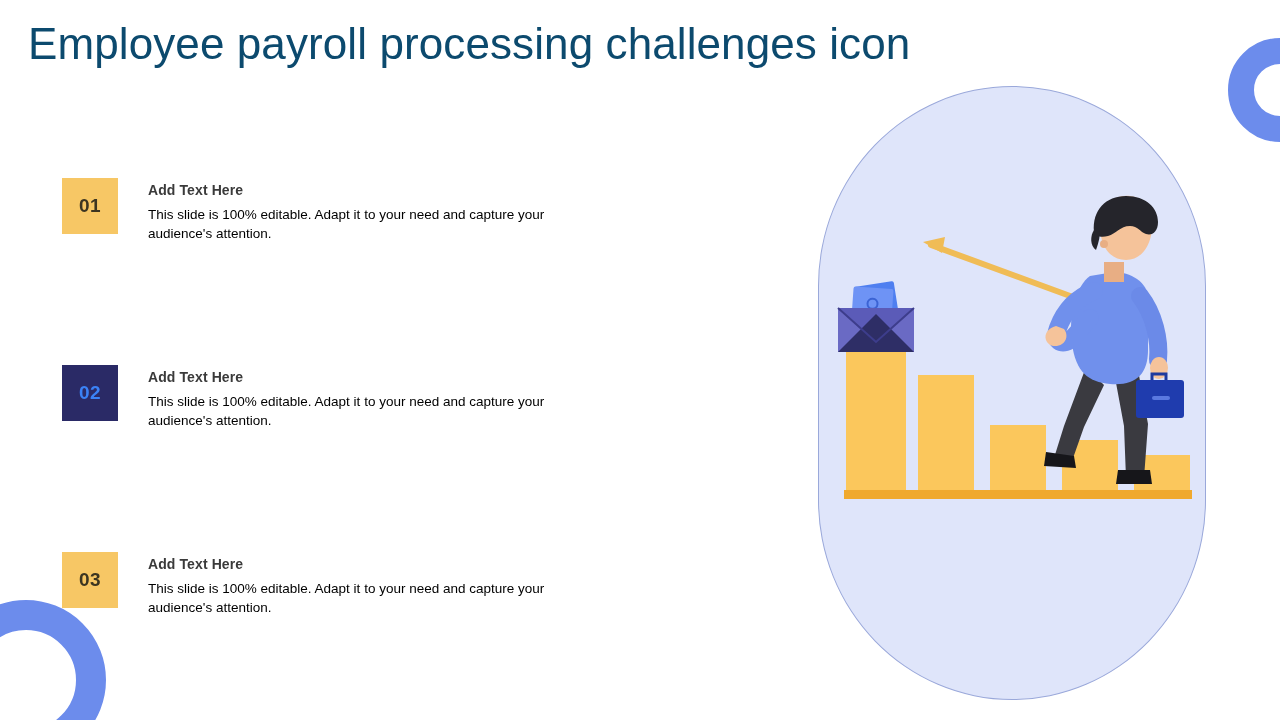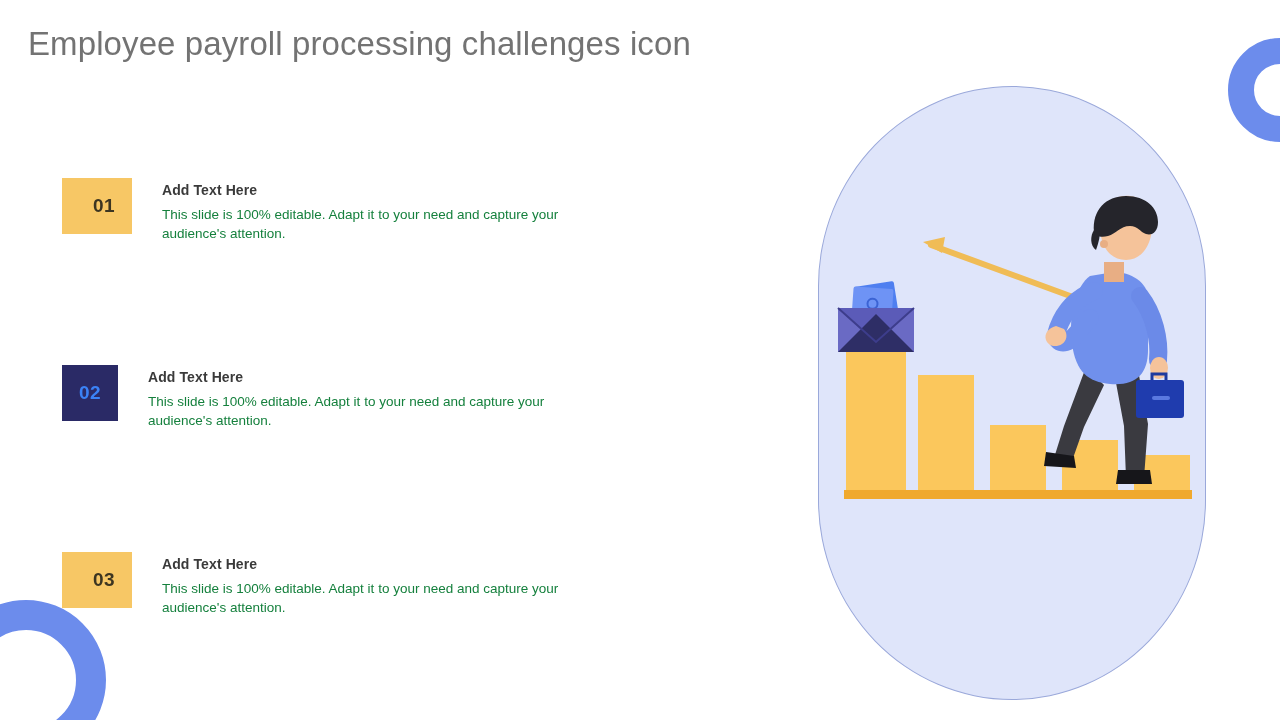--- a/index.html
+++ b/index.html
@@ -41,24 +41,24 @@
     width: 160px;
     height: 160px;
     border: 2px solid #b9c8f3;
   }
 
   
   #page-title {
     position: absolute;
     left: 28px;
     top: 22px;
-    font-size: 33px;
+    font-size: 44px;
     line-height: 44px;
     font-weight: 400;
-    color: #737373;
+    color: #0c4a6e;
     letter-spacing: 0.1px;
     white-space: nowrap;
   }
 
   
   #bullet-list {
     position: absolute;
     left: 62px;
     top: 178px;
     width: 560px;
@@ -75,38 +75,38 @@
     width: 56px;
     height: 56px;
     flex: 0 0 56px;
     display: flex;
     align-items: center;
     justify-content: center;
     font-size: 19px;
     font-weight: 700;
     letter-spacing: 0.4px;
   }
-  .badge.amber { background: #f7c765; color: #3c3521; padding-left: 14px; }
+  .badge.amber { background: #f7c765; color: #3c3521; }
   .badge.navy  { background: #2a2a66; color: #3b82f6; }
 
   .item-body {
     margin-left: 30px;
     padding-top: 4px;
   }
   .item-heading {
     font-size: 14px;
     font-weight: 700;
     color: #3a3a3a;
     letter-spacing: 0.1px;
     margin-bottom: 8px;
   }
   .item-text {
     font-size: 13.5px;
     line-height: 18.5px;
-    color: #15803d;
+    color: #000000;
     width: 432px;
   }
 
   
   #illustration {
     position: absolute;
     left: 818px;
     top: 86px;
     width: 388px;
     height: 614px;

